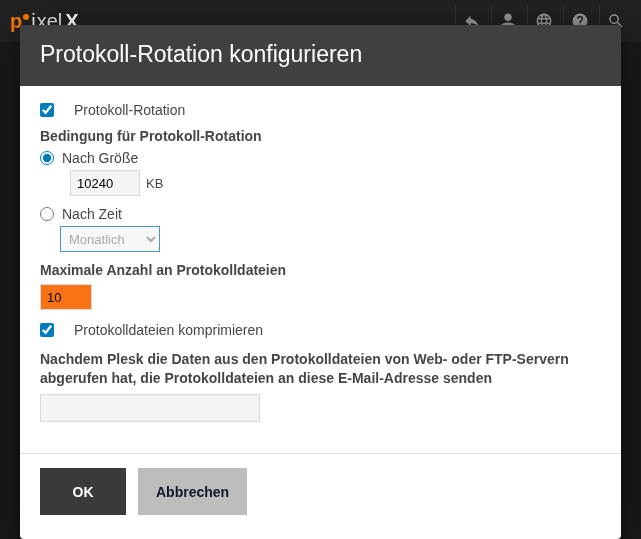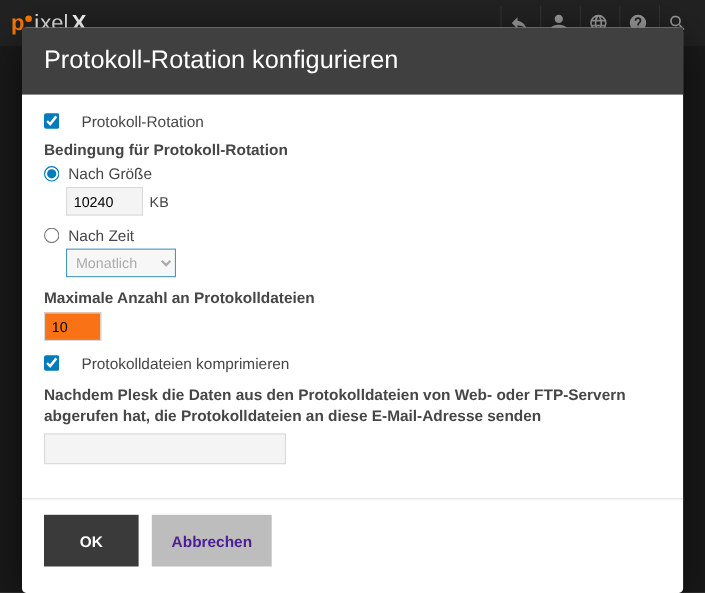--- a/index.html
+++ b/index.html
@@ -56,41 +56,41 @@
     flex:1;
   }
   .hint { font-size: 13px; margin-bottom: 14px; }
   .row { margin-bottom: 10px; display:flex; align-items:center; gap:20px; flex-wrap:wrap;}
   .section-label { font-weight:600; margin: 10px 0 6px 0; font-size:14px; }
   input[type="checkbox"], input[type="radio"] { width:14px; height:14px; cursor:pointer; accent-color:#007cba;}
   .field-label { cursor:pointer; font-size:14px; }
   .num-input {
     width: 70px; height: 26px; padding: 3px 6px;
     background: #f4f4f4; border: 1px solid #d9d9d9; font-size:13px;
-    margin-left: 20px;
+    margin-left: 30px;
   }
   .unit { font-size:13px; margin-left:6px; }
   select {
     width: 100px; height: 26px; background:#f4f4f4; border:1px solid #0369a1;
     font-size:13px; padding:2px 4px; margin-left:20px; color:#888; cursor:pointer;
   }
   .small-input { width:52px; height:26px; background:#f97316; border:1px solid #d9d9d9; padding:3px 6px; font-size:13px;}
   .wide-input { width:220px; height:28px; background:#f4f4f4; border:1px solid #d9d9d9; padding:3px 6px; font-size:13px; margin-top:6px;}
   .multiline-label { font-weight:600; font-size:14px; line-height:1.35; margin-top:12px;}
   .dlg-footer {
     padding: 14px 20px 24px 20px;
     border-top: 1px solid #e0e0e0;
     display:flex; gap:12px;
   }
   .btn {
     min-width: 86px; height: 47px; border:none; font-size:14px; font-weight:600;
     cursor:pointer; padding:0 18px;
   }
   .btn-primary { background:#3a3a3a; color:#fff; }
-  .btn-secondary { background:#bdbdbd; color:#4c1d95; }
+  .btn-secondary { background:#bdbdbd; color:#0f172a; }
   .radio-row { display:flex; align-items:center; gap:8px; margin:4px 0;}
   .sub-row { display:flex; align-items:center; margin:4px 0 10px 0;}
 </style>
 </head>
 <body>
 
 <div class="topbar">
   <div class="logo">
     <span class="logo-orange">p</span>
     <span class="logo-dot"></span>

